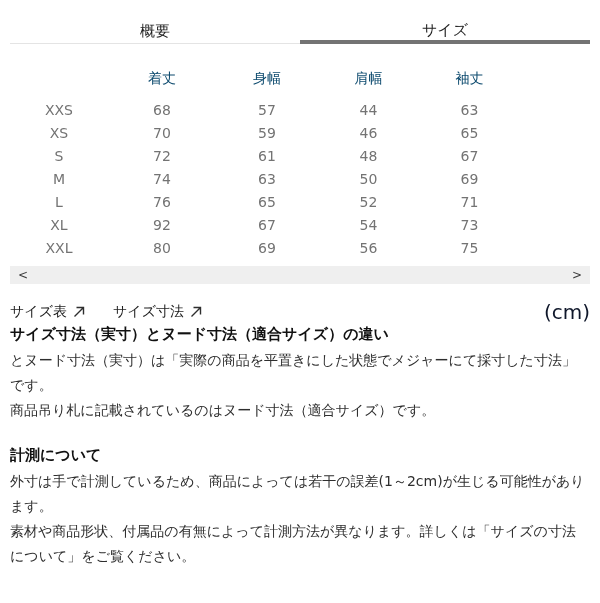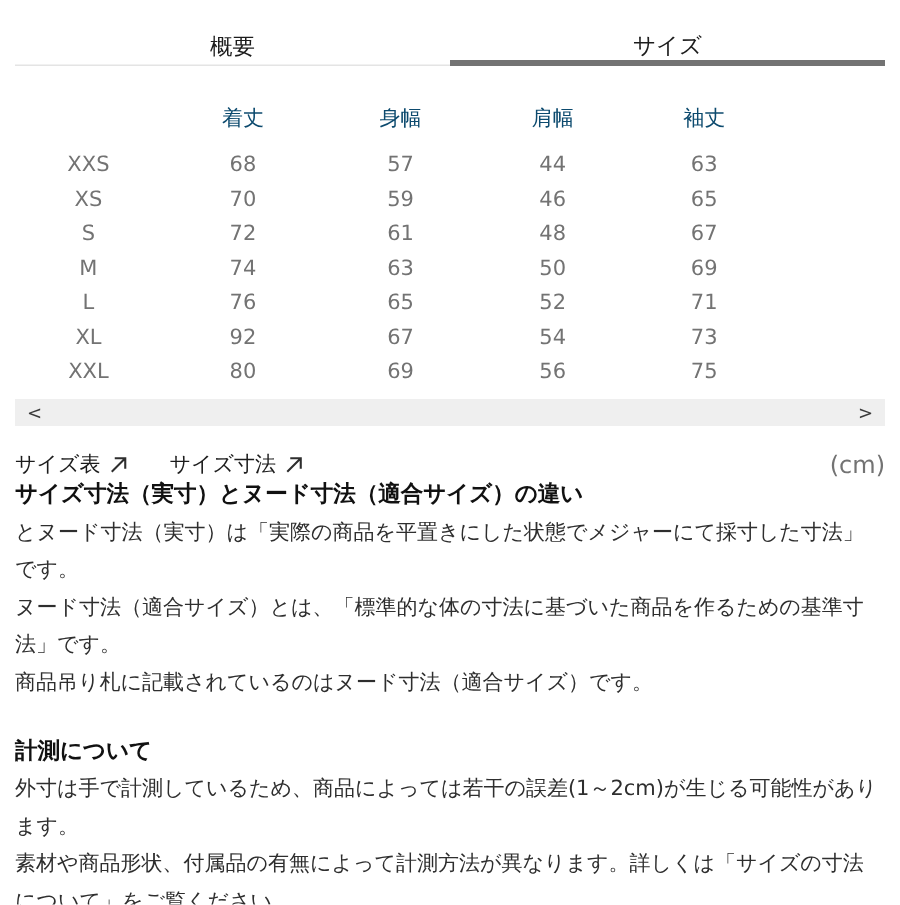--- a/index.html
+++ b/index.html
@@ -49,21 +49,21 @@
   .chev { font-size: 12px; line-height: 1; color: #3a3a3a; }
 
   
   .links-row { margin-top: 16px; display: flex; align-items: center; }
   .link {
     display: inline-flex; align-items: center; gap: 6px;
     font-size: 14px; color: #1c1c1c; text-decoration: none; cursor: pointer;
     margin-right: 28px;
   }
   .link svg { display: block; }
-  .unit { margin-left: auto; font-size: 16px; color: #737373; }
+  .unit { margin-left: auto; font-size: 20px; color: #0f172a; }
 
   
   .section { }
   .section.second { margin-top: 22px; }
   .section h3 {
     margin: 0 0 4px 0; font-size: 15px; line-height: 20px;
     font-weight: bold; color: #111111;
   }
   .section p {
     margin: 0; font-size: 14px; line-height: 25px; color: #2e2e2e;
@@ -167,21 +167,20 @@
       <svg width="12" height="12" viewBox="0 0 12 12">
         <path d="M1.5 10.5 L10.5 1.5 M3.5 1.5 H10.5 V8.5" stroke="#2e2e2e" stroke-width="1.4" fill="none"></path>
       </svg>
     </a>
     <span class="unit">(cm)</span>
   </div>
 
   <div class="section">
     <h3>サイズ寸法（実寸）とヌード寸法（適合サイズ）の違い</h3>
     <p>とヌード寸法（実寸）は「実際の商品を平置きにした状態でメジャーにて採寸した寸法」です。</p>
-    <p>ヌード寸法（適合サイズ）とは、「標準的な体の寸法に基づいた商品を作るための基準寸法」です。</p>
     <p>商品吊り札に記載されているのはヌード寸法（適合サイズ）です。</p>
   </div>
 
   <div class="section second">
     <h3>計測について</h3>
     <p>外寸は手で計測しているため、商品によっては若干の誤差(1～2cm)が生じる可能性があります。</p>
     <p>素材や商品形状、付属品の有無によって計測方法が異なります。詳しくは「サイズの寸法について」をご覧ください。</p>
 
   </div>
 

